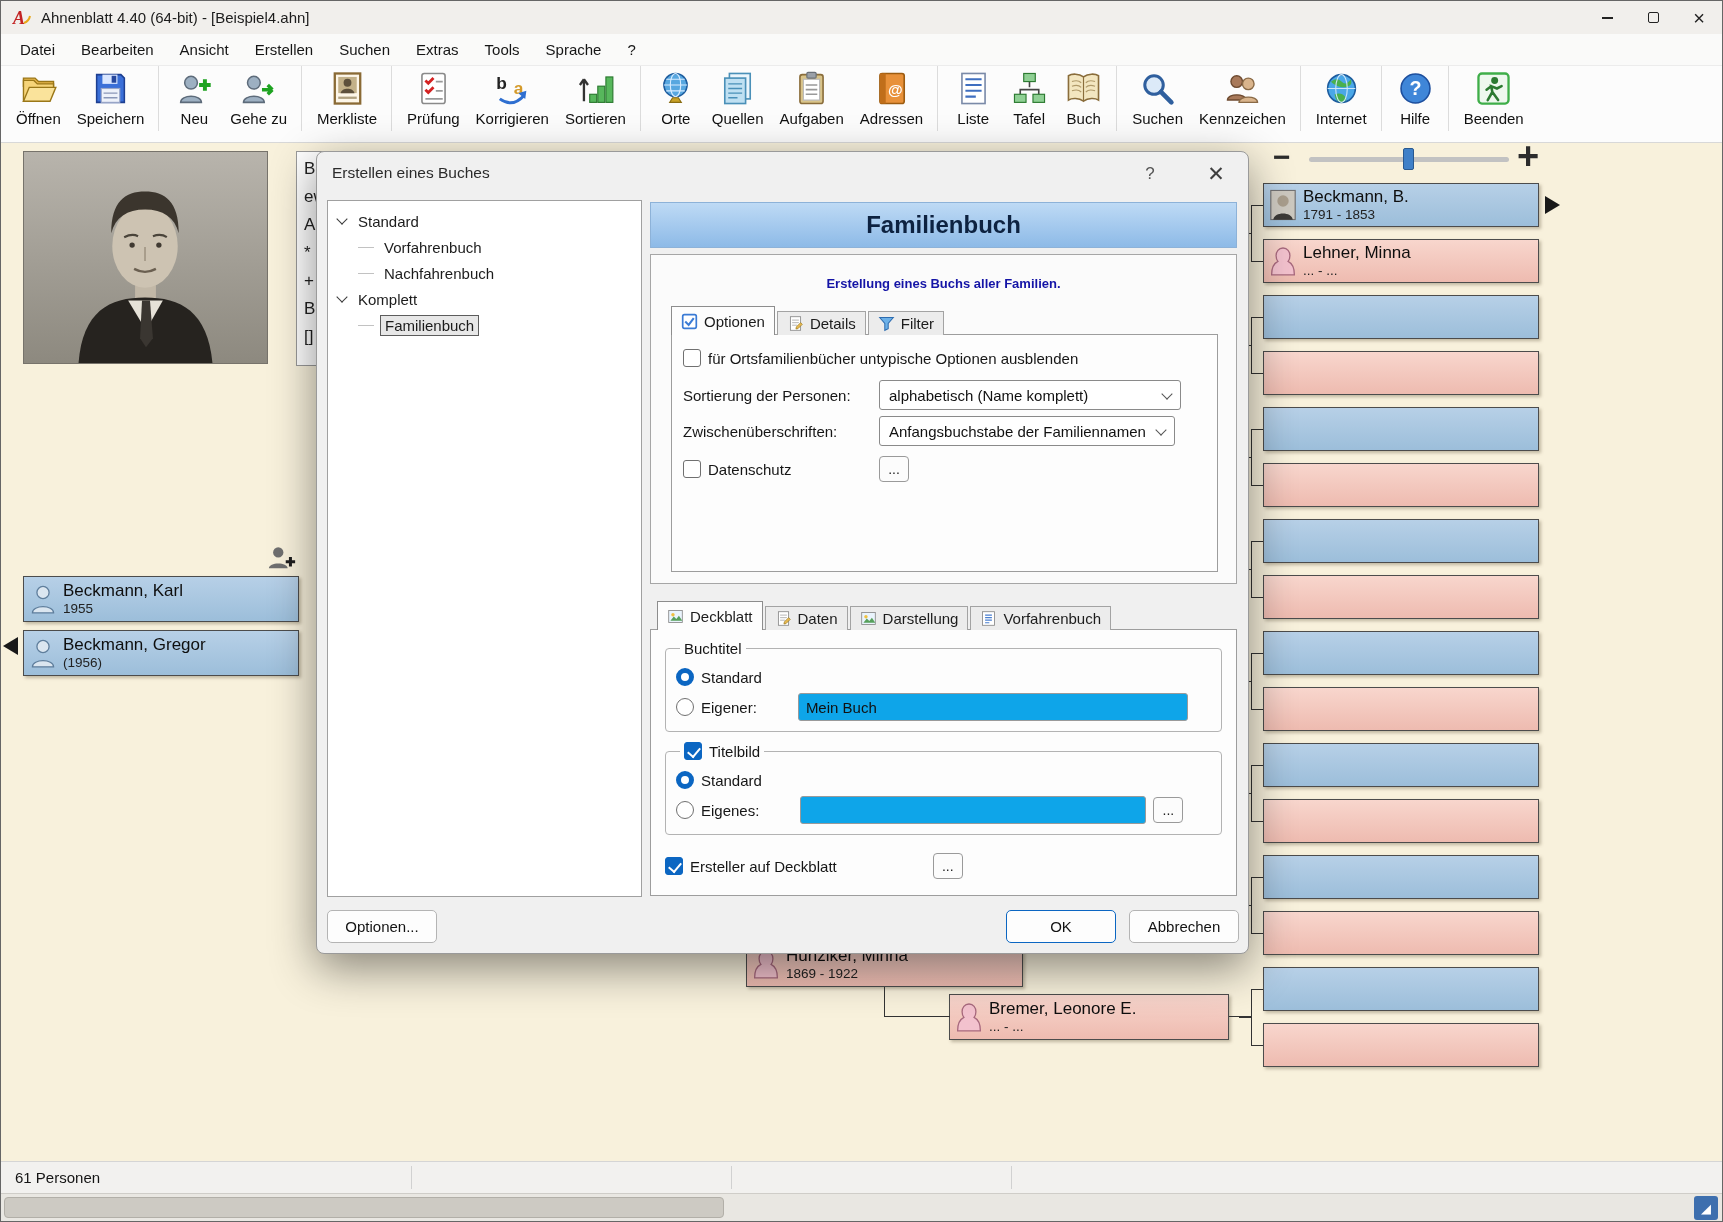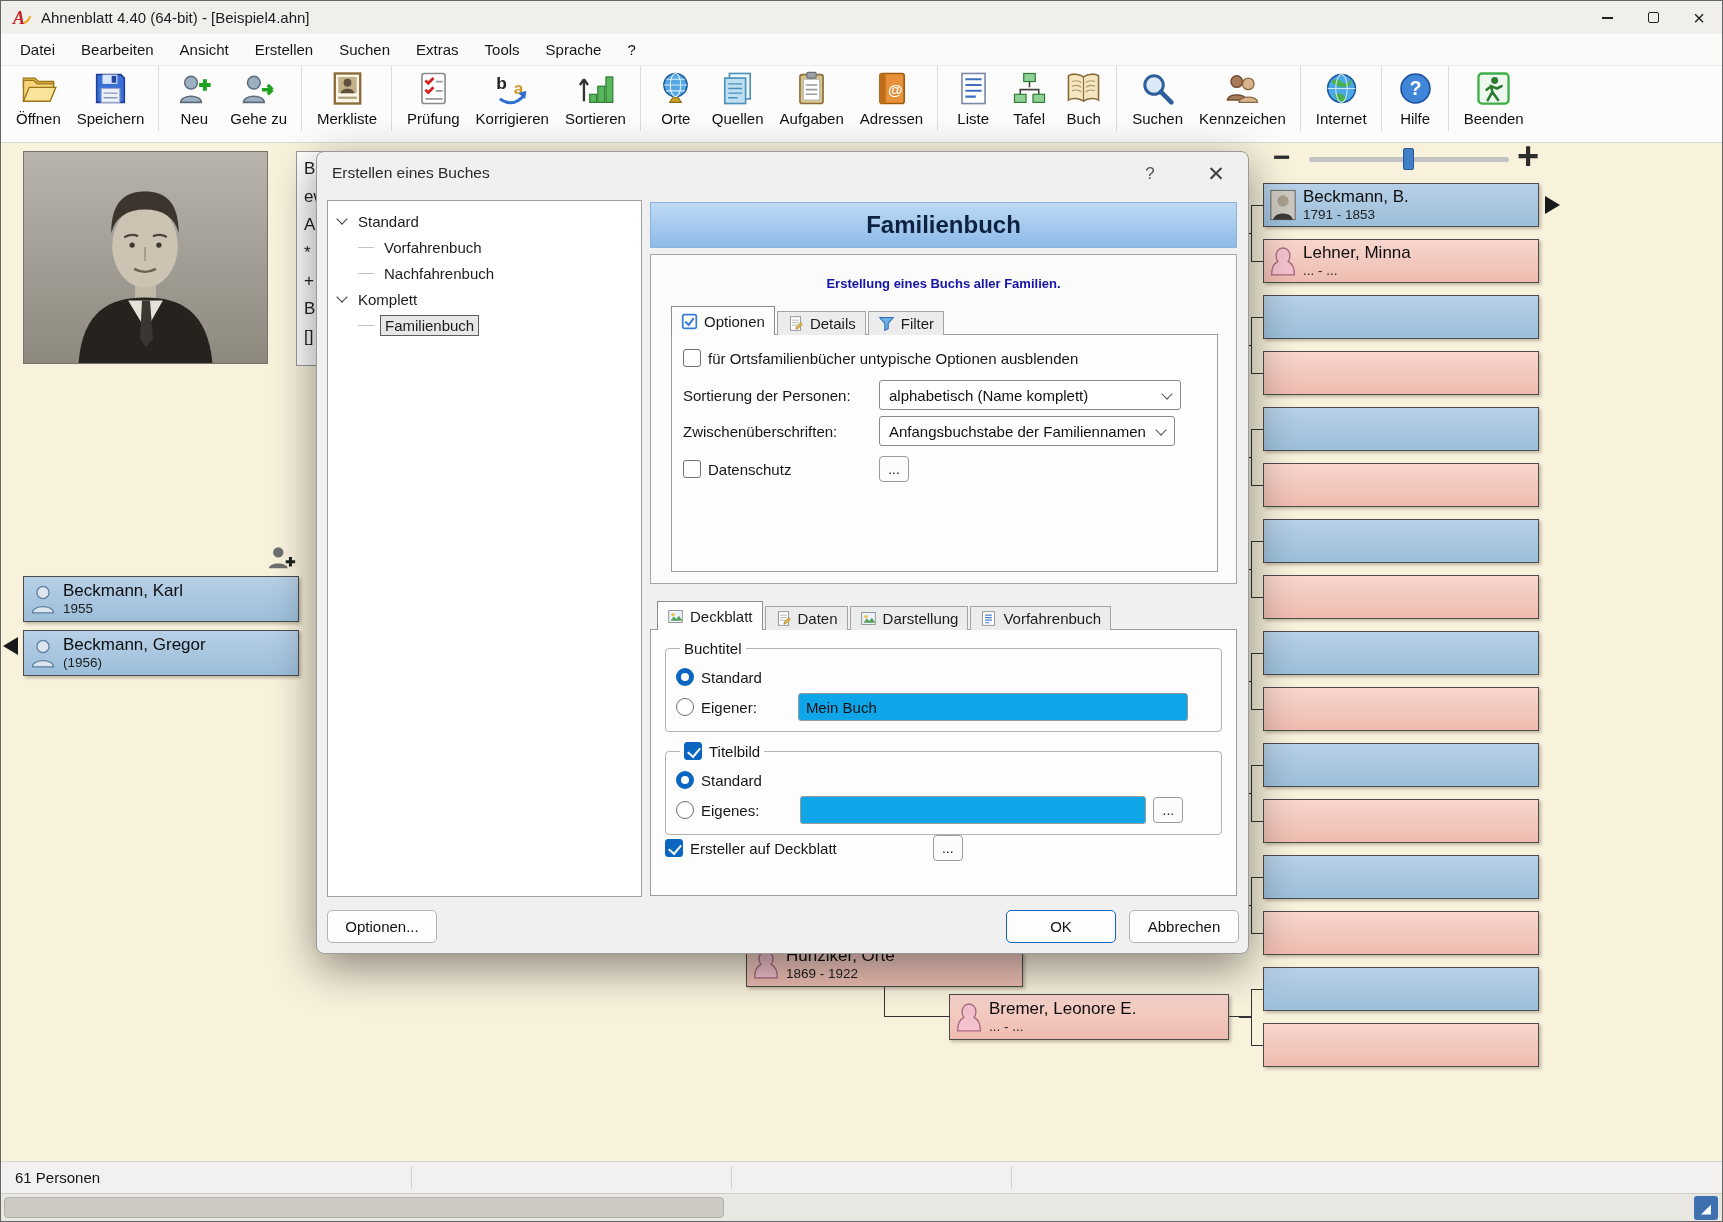--- a/index.html
+++ b/index.html
@@ -89,21 +89,21 @@
 .w300{width:302px}.w295{width:296px}
 .mini-btn{width:30px;height:26px;background:#fcfcfc;border:1px solid #9a9a9a;border-radius:4px;font-size:14px;color:#222;display:flex;align-items:center;justify-content:center}
 .box2{margin:-1px 0 0 0;width:587px;height:267px;background:#fdfdfd;border:1px solid #9d9d9d;padding:8px 14px 0 14px}
 .grp{border:1px solid #b3b3b3;border-radius:4px;padding:4px 10px 10px 10px;margin-top:2px}
 .grp legend{font-size:15px;color:#161616;padding:0 4px;margin-left:4px}
 .radiorow{display:flex;align-items:center;gap:7px;font-size:15px;margin-top:7px;color:#161616}
 .radio{width:18px;height:18px;border-radius:50%;border:1.4px solid #707070;background:#fff;flex:0 0 auto}
 .radio.on{border:5.5px solid #0b66c2}
 .fs-input{margin-left:34px;height:28px;border:1px solid #9a9a9a;border-radius:3px;font-size:15px;padding:0 7px;font-family:Liberation Sans, sans-serif;color:#111;background:#0ea5e9}
 .w390{width:390px}.w346{width:346px}
-.ersteller{display:flex;align-items:center;}
+.ersteller{display:flex;align-items:center;margin-top:18px}
 .btn{position:absolute;width:110px;height:33px;background:#fdfdfd;border:1px solid #b4b4b4;border-radius:5px;font-size:15px;color:#131313;display:flex;align-items:center;justify-content:center;font-family:inherit}
 .btn-opt{left:10px;top:758px}
 .btn-ok{left:689px;top:758px;border:1.7px solid #0b66c2}
 .btn-cancel{left:812px;top:758px}
 
 
 .statusbar{position:absolute;left:0;right:0;top:1160px;height:32px;background:#f2f1ef;border-top:1px solid #d5d5d5;font-size:15px;color:#151515}
 .sb-text{position:absolute;left:14px;top:7px}
 .sb-div{position:absolute;top:4px;bottom:4px;width:1px;background:#d1d1d1}
 .hscroll{position:absolute;left:0;right:0;top:1192px;height:30px;background:#e9e7e2;border-top:1px solid #cfcdc8}
@@ -633,21 +633,21 @@
         </div>
       </div>
 
     <div class="abs-wrap">
 
     <div class="pbox box-pink pos-emma">
           <svg class="p-ic" viewBox="0 0 32 38">
             <use href="#sym-woman"></use>
           </svg>
           <div class="p-txt">
-            <div class="p-name">Hunziker, Orte</div>
+            <div class="p-name">Hunziker, Minna</div>
             <div class="p-dates">1869 - 1922</div>
           </div>
         </div>
         <div class="pbox box-pink pos-bremer">
           <svg class="p-ic" viewBox="0 0 32 38">
             <use href="#sym-woman"></use>
           </svg>
           <div class="p-txt">
             <div class="p-name">Bremer, Leonore E.</div>
             <div class="p-dates">... - ...</div>

